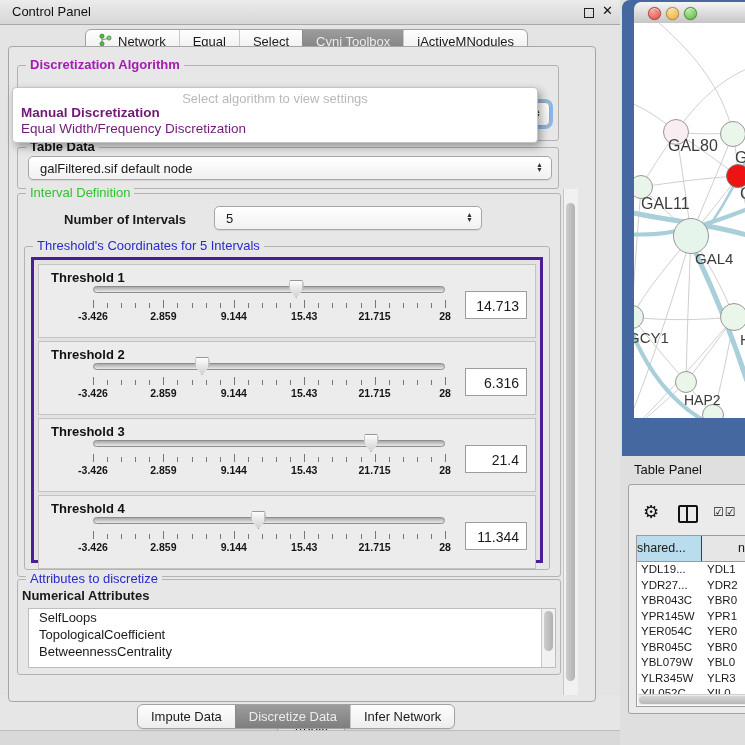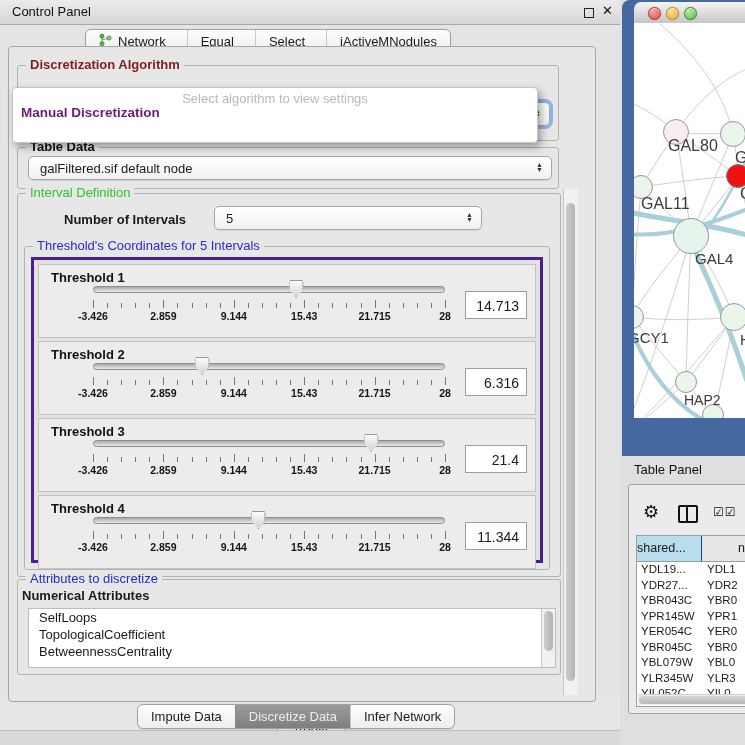--- a/index.html
+++ b/index.html
@@ -10,28 +10,28 @@
   .cp-titlebar{position:absolute;left:0;top:0;width:620px;height:24px;
      background:linear-gradient(#ececec,#d6d6d6);border-bottom:1px solid #a8a8a8;}
   .cp-title{position:absolute;left:12px;top:4px;font-size:13px;color:#111;}
   .float-box{position:absolute;left:584px;top:8px;width:8px;height:8px;border:1.5px solid #222;}
   .close-x{position:absolute;left:602px;top:3px;font-size:13px;font-weight:bold;color:#111;}
   .seg{position:absolute;display:flex;height:23px;border:1px solid #a2a2a2;border-radius:6px;
        background:linear-gradient(#fefefe,#ededed);overflow:hidden;box-shadow:0 1px 1px rgba(0,0,0,.08);}
   .seg .item{display:flex;align-items:center;padding:0 13px;font-size:13px;border-left:1px solid #c9c9c9;white-space:nowrap;}
   .seg .item:first-child{border-left:none;}
   .seg .item.selected{background:linear-gradient(#9c9c9c,#7e7e7e);color:#ececec;border-left-color:#8a8a8a;}
-  .seg-top{left:85px;top:29px;gap:8px;}
+  .seg-top{left:85px;top:29px;}
   .seg-bottom{left:137px;top:704px;}
   .neticon{margin-right:6px;display:inline-block;}
   .cp-panel{position:absolute;left:8px;top:46px;width:586px;height:654px;background:#e7e7e7;
       border:1px solid #a6a6a6;border-radius:4px;}
   .group{position:absolute;border:1px solid #b3b3b3;border-radius:3px;}
   .group-label{position:absolute;top:-9px;left:8px;background:#e7e7e7;padding:0 4px;font-size:13px;white-space:nowrap;}
-  .lbl-gray{color:#7f1d1d;font-weight:bold;}
+  .lbl-gray{color:#a21caf;font-weight:bold;}
   .lbl-black{color:#111;font-weight:bold;}
   .lbl-green{color:#2ec42e;}
   .lbl-blue{color:#2929cc;}
   .combo{position:absolute;background:linear-gradient(#ffffff,#f1f1f1);border:1px solid #a6a6a6;
      border-radius:5px;font-size:13px;display:flex;align-items:center;padding:0 26px 0 11px;
      box-shadow:0 1px 1px rgba(0,0,0,.08);white-space:nowrap;}
   .combo .arrows{position:absolute;right:8px;top:50%;transform:translateY(-50%);
      display:flex;flex-direction:column;font-size:7px;line-height:4.6px;color:#333;}
   .combo.focused{box-shadow:0 0 0 3px rgba(100,160,230,.7);}
   
@@ -117,20 +117,23 @@
             </svg>
         </span>
         <span>Network</span>
       </div>
       <div class="item">
           <span>Equal</span>
         </div>
       <div class="item">
           <span>Select</span>
         </div>
+      <div class="item selected">
+          <span>Cyni Toolbox</span>
+        </div>
       <div class="item">
           <span>jActiveMNodules</span>
         </div>
     </div>
 
     <div class="cp-panel">
 
       <div class="group" style="left:8px;top:18px;width:540px;height:74px;">
         <span class="group-label lbl-gray">Discretization Algorithm</span>
         <div class="combo focused" style="left:10px;top:36px;width:522px;height:24px;box-sizing:border-box;">
@@ -368,20 +371,21 @@
       <div class="applybtn">Apply</div>
 
       <div class="vscroll" style="left:554px;top:142px;width:14px;height:506px;">
         <div class="vthumb" style="top:14px;height:478px;"></div>
       </div>
     </div>
 
     <div class="popup">
       <div class="ph">Select algorithm to view settings</div>
       <div class="opt b">Manual Discretization</div>
+      <div class="opt p">Equal Width/Frequency Discretization</div>
     </div>
 
     <div class="seg seg-bottom">
       <div class="item">
           <span>Impute Data</span>
         </div>
       <div class="item selected">
           <span>Discretize Data</span>
         </div>
       <div class="item">

